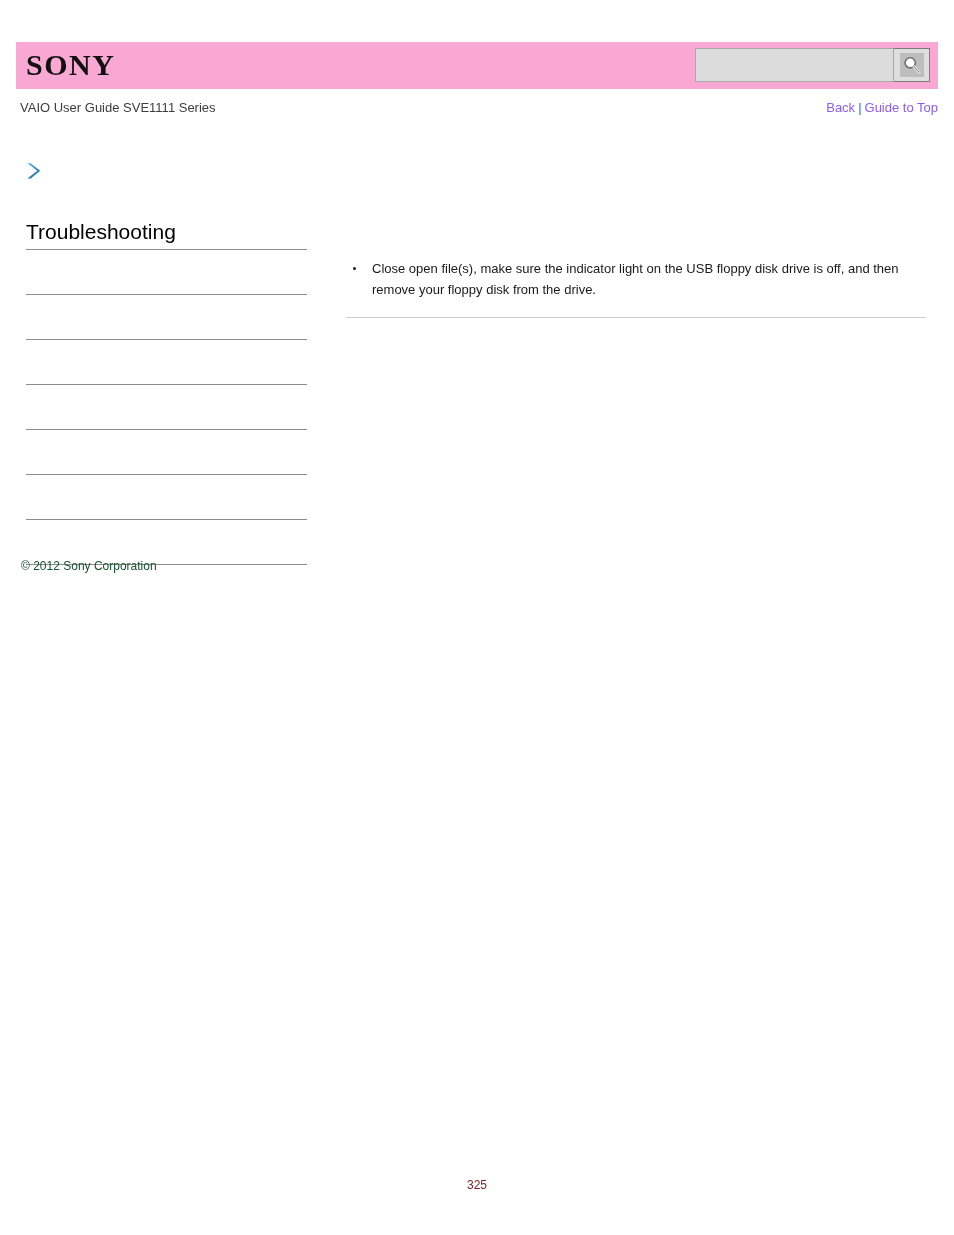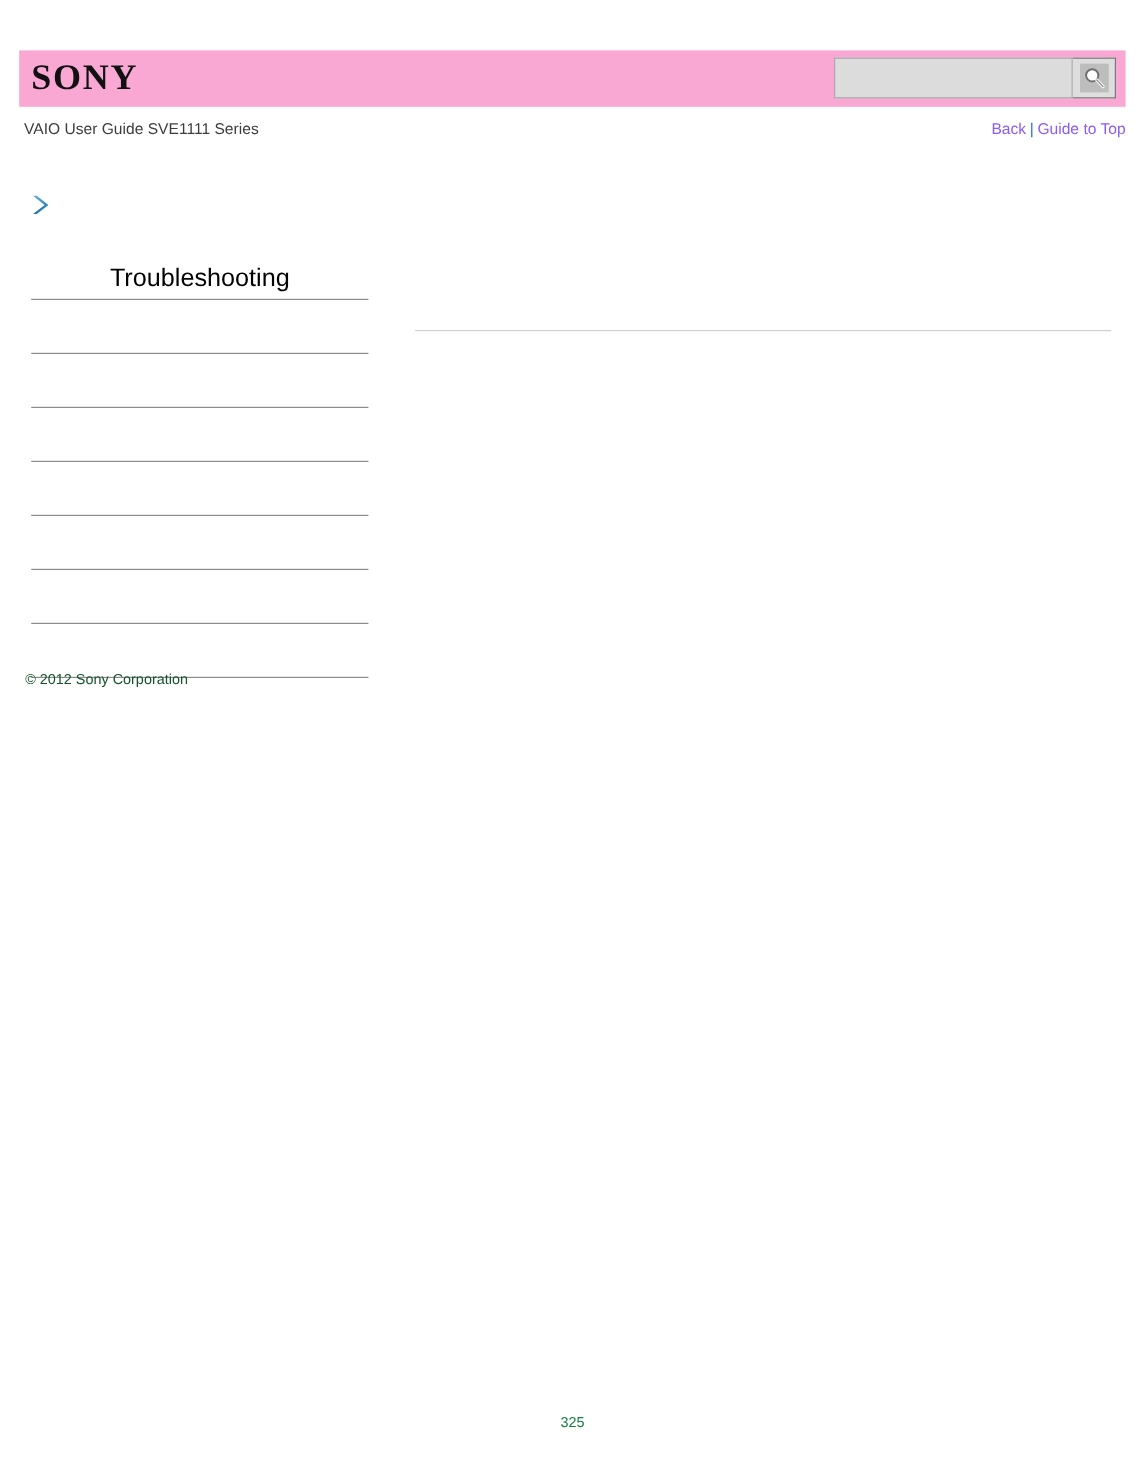--- a/index.html
+++ b/index.html
@@ -129,21 +129,20 @@
   #breadcrumb-arrow-icon {
     display: block;
   }
 
   
   #sidebar {
     position: absolute;
     left: 26px;
     top: 218px;
     width: 281px;
-    text-align: center;
   }
   #sidebar-heading {
     font-size: 21px;
     font-weight: 400;
     color: #000000;
     line-height: 27px;
     padding-bottom: 4px;
     border-bottom: 1px solid #8c8c8c;
     margin: 0;
   }
@@ -204,21 +203,21 @@
   }
 
   
   #page-number {
     position: absolute;
     left: 0;
     top: 1178px;
     width: 954px;
     text-align: center;
     font-size: 12px;
-    color: #15803d;
+    color: #7f1d1d;
   }
 </style>
 </head>
 <body>
 
 <div id="header-bar">
   <div id="sony-logo">SONY</div>
 
   <div id="search-group">
     <input id="search-input" type="text" placeholder="" style="">
@@ -278,16 +277,19 @@
       <span></span>
     </div>
   <div class="sidebar-item">
       <span></span>
     </div>
 </div>
 
 <div id="copyright">© 2012 Sony Corporation</div>
 
 <div id="main-content">
+  <ul id="answer-list">
+    <li>Close open file(s), make sure the indicator light on the USB floppy disk drive is off, and then remove your floppy disk from the drive.</li>
+  </ul>
   <hr id="content-divider">
 </div>
 
 <div id="page-number">325</div>
 
 </body></html>

